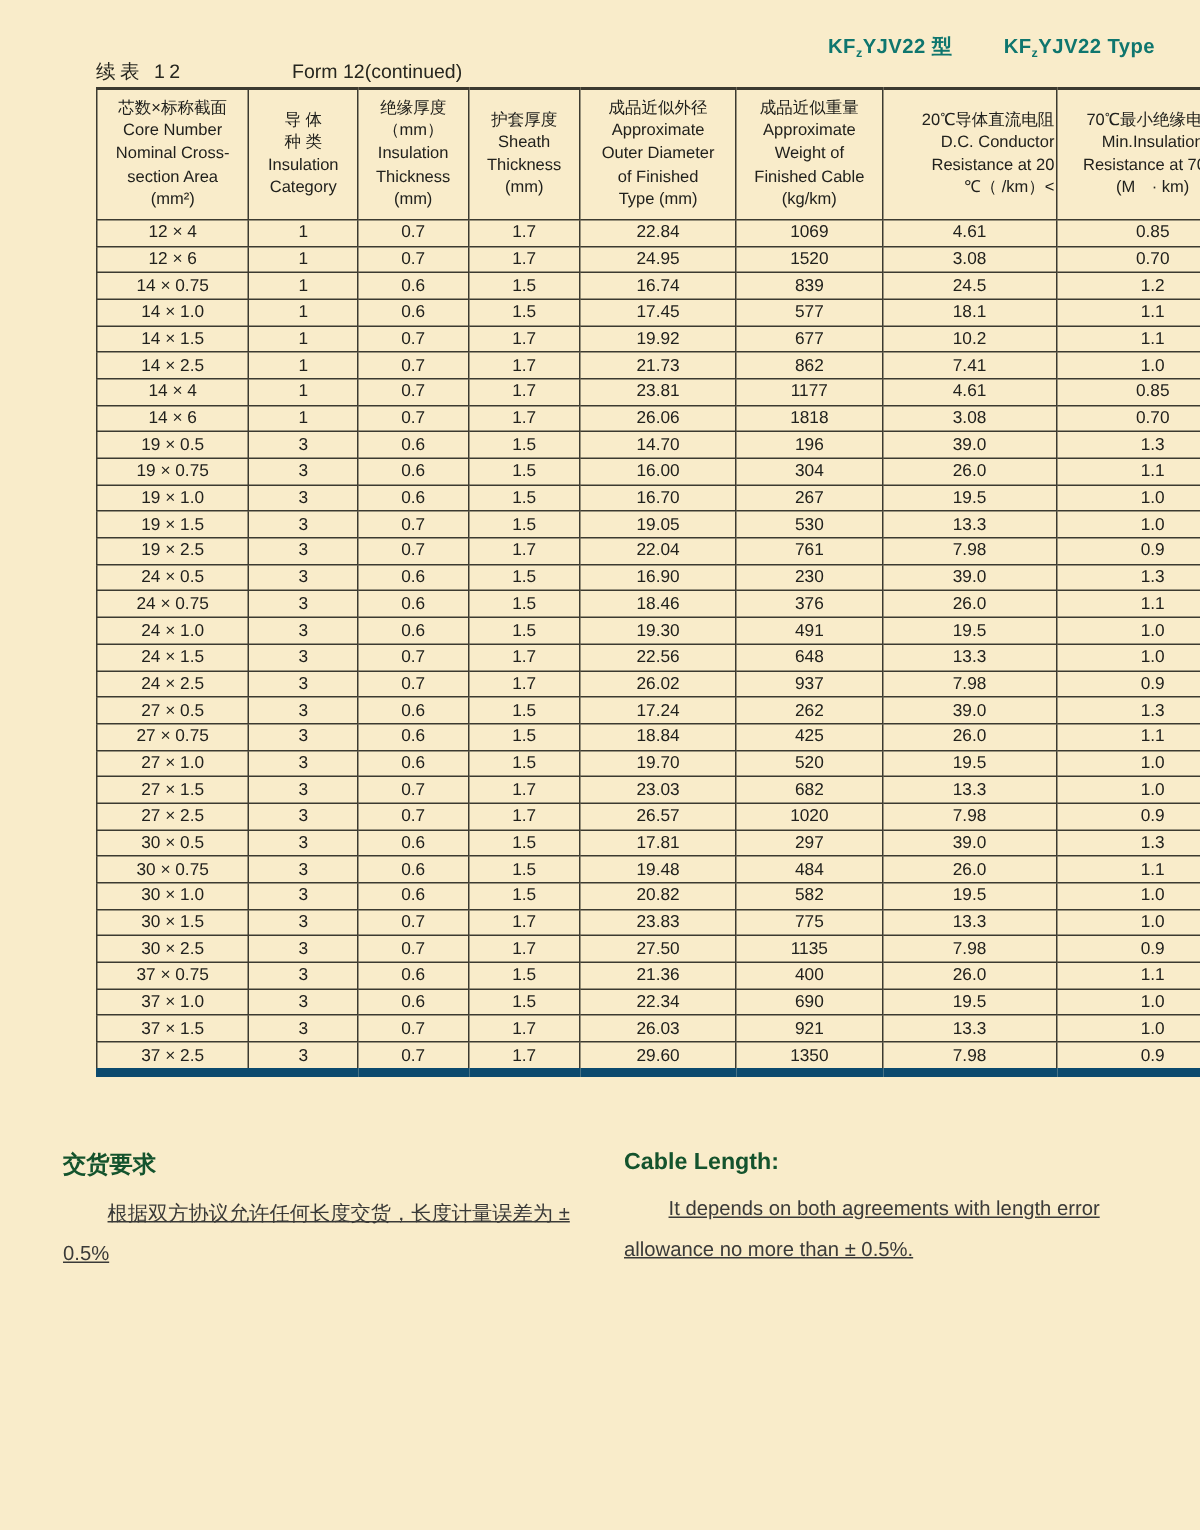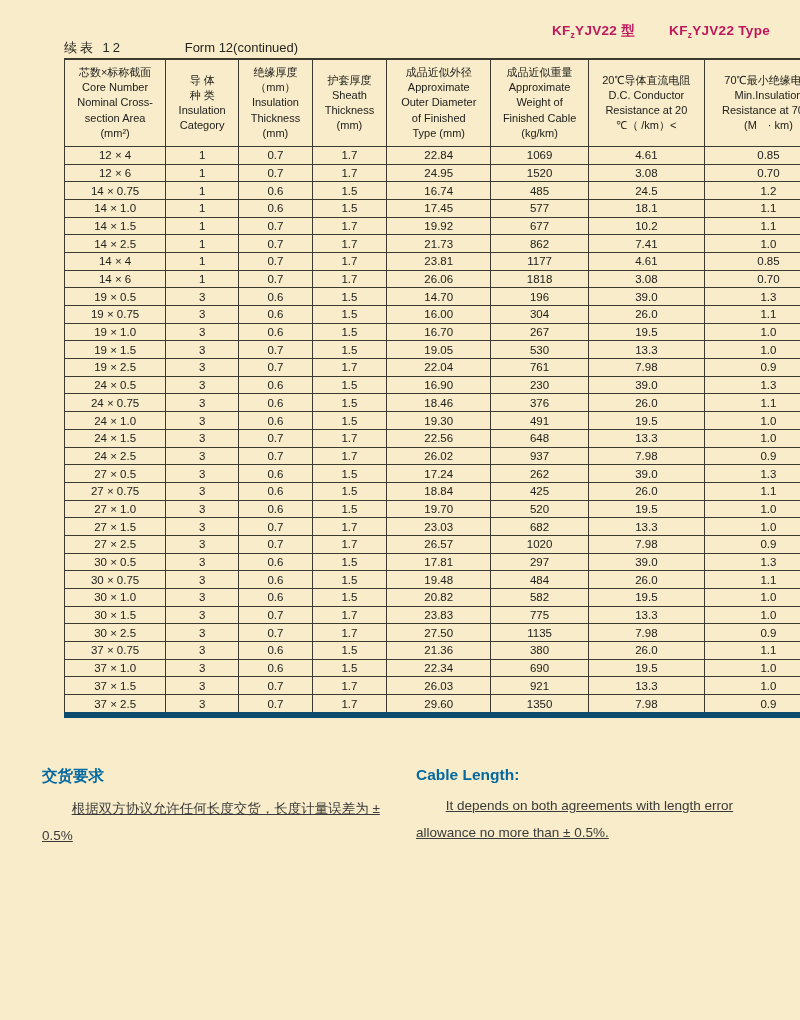--- a/index.html
+++ b/index.html
@@ -17,40 +17,40 @@
     overflow: hidden;
   }
 
   
   .model-line {
     position: absolute;
     top: 22px;
     right: 30px;
     font-size: 13.5px;
     font-weight: bold;
-    color: #be185d;
+    color: #0f766e;
     letter-spacing: 0.3px;
   }
   .model-line sub {
     font-size: 0.62em;
     vertical-align: -0.35em;
     font-weight: bold;
   }
   .model-gap { display: inline-block; width: 26px; }
 
   
   .caption-line {
     position: absolute;
     top: 39px;
     left: 64px;
     font-size: 13px;
     color: #26261f;
   }
   .caption-cn { letter-spacing: 3px; }
-  .caption-en { margin-left: 20px; letter-spacing: 0; padding-left: 38px; }
+  .caption-en { margin-left: 30px; letter-spacing: 0; padding-left: 38px; }
 
   
   .table-wrap {
     position: absolute;
     top: 58px;
     left: 64px;
     width: 769px;
   }
   table.spec {
     width: 100%;
@@ -86,21 +86,21 @@
     top: 766px;
     left: 42px;
     width: 734px;
     display: flex;
   }
   .bottom-col-left  { width: 352px; }
   .bottom-col-right { width: 360px; margin-left: 22px; }
   .bottom-heading {
     font-size: 15.5px;
     font-weight: bold;
-    color: #0369a1;
+    color: #14532d;
     margin: 0 0 8px 0;
   }
   .bottom-body {
     font-size: 13.5px;
     line-height: 2.0;
     color: #3a3a38;
     text-indent: 2.2em;
     margin: 0;
     text-decoration: underline;
   }
@@ -158,21 +158,21 @@
               <div>of Finished</div>
               <div>Type (mm)</div>
             </th>
             <th style="width: 12.7%;">
               <div>成品近似重量</div>
               <div>Approximate</div>
               <div>Weight of</div>
               <div>Finished Cable</div>
               <div>(kg/km)</div>
             </th>
-            <th style="width: 15.2%;">
+            <th style="width: 15.2%; text-align: right;">
               <div>20℃导体直流电阻</div>
               <div>D.C. Conductor</div>
               <div>Resistance at 20</div>
               <div>℃（ /km）&lt;</div>
             </th>
             <th style="width: 16.8%;">
               <div>70℃最小绝缘电阻</div>
               <div>Min.Insulation</div>
               <div>Resistance at 70℃</div>
               <div>(M　· km)</div>
@@ -199,21 +199,21 @@
             <td>1520</td>
             <td>3.08</td>
             <td>0.70</td>
           </tr>
           <tr>
             <td>14 × 0.75</td>
             <td>1</td>
             <td>0.6</td>
             <td>1.5</td>
             <td>16.74</td>
-            <td>485</td>
+            <td>839</td>
             <td>24.5</td>
             <td>1.2</td>
           </tr>
           <tr>
             <td>14 × 1.0</td>
             <td>1</td>
             <td>0.6</td>
             <td>1.5</td>
             <td>17.45</td>
             <td>577</td>
@@ -459,21 +459,21 @@
             <td>1135</td>
             <td>7.98</td>
             <td>0.9</td>
           </tr>
           <tr>
             <td>37 × 0.75</td>
             <td>3</td>
             <td>0.6</td>
             <td>1.5</td>
             <td>21.36</td>
-            <td>380</td>
+            <td>400</td>
             <td>26.0</td>
             <td>1.1</td>
           </tr>
           <tr>
             <td>37 × 1.0</td>
             <td>3</td>
             <td>0.6</td>
             <td>1.5</td>
             <td>22.34</td>
             <td>690</td>

